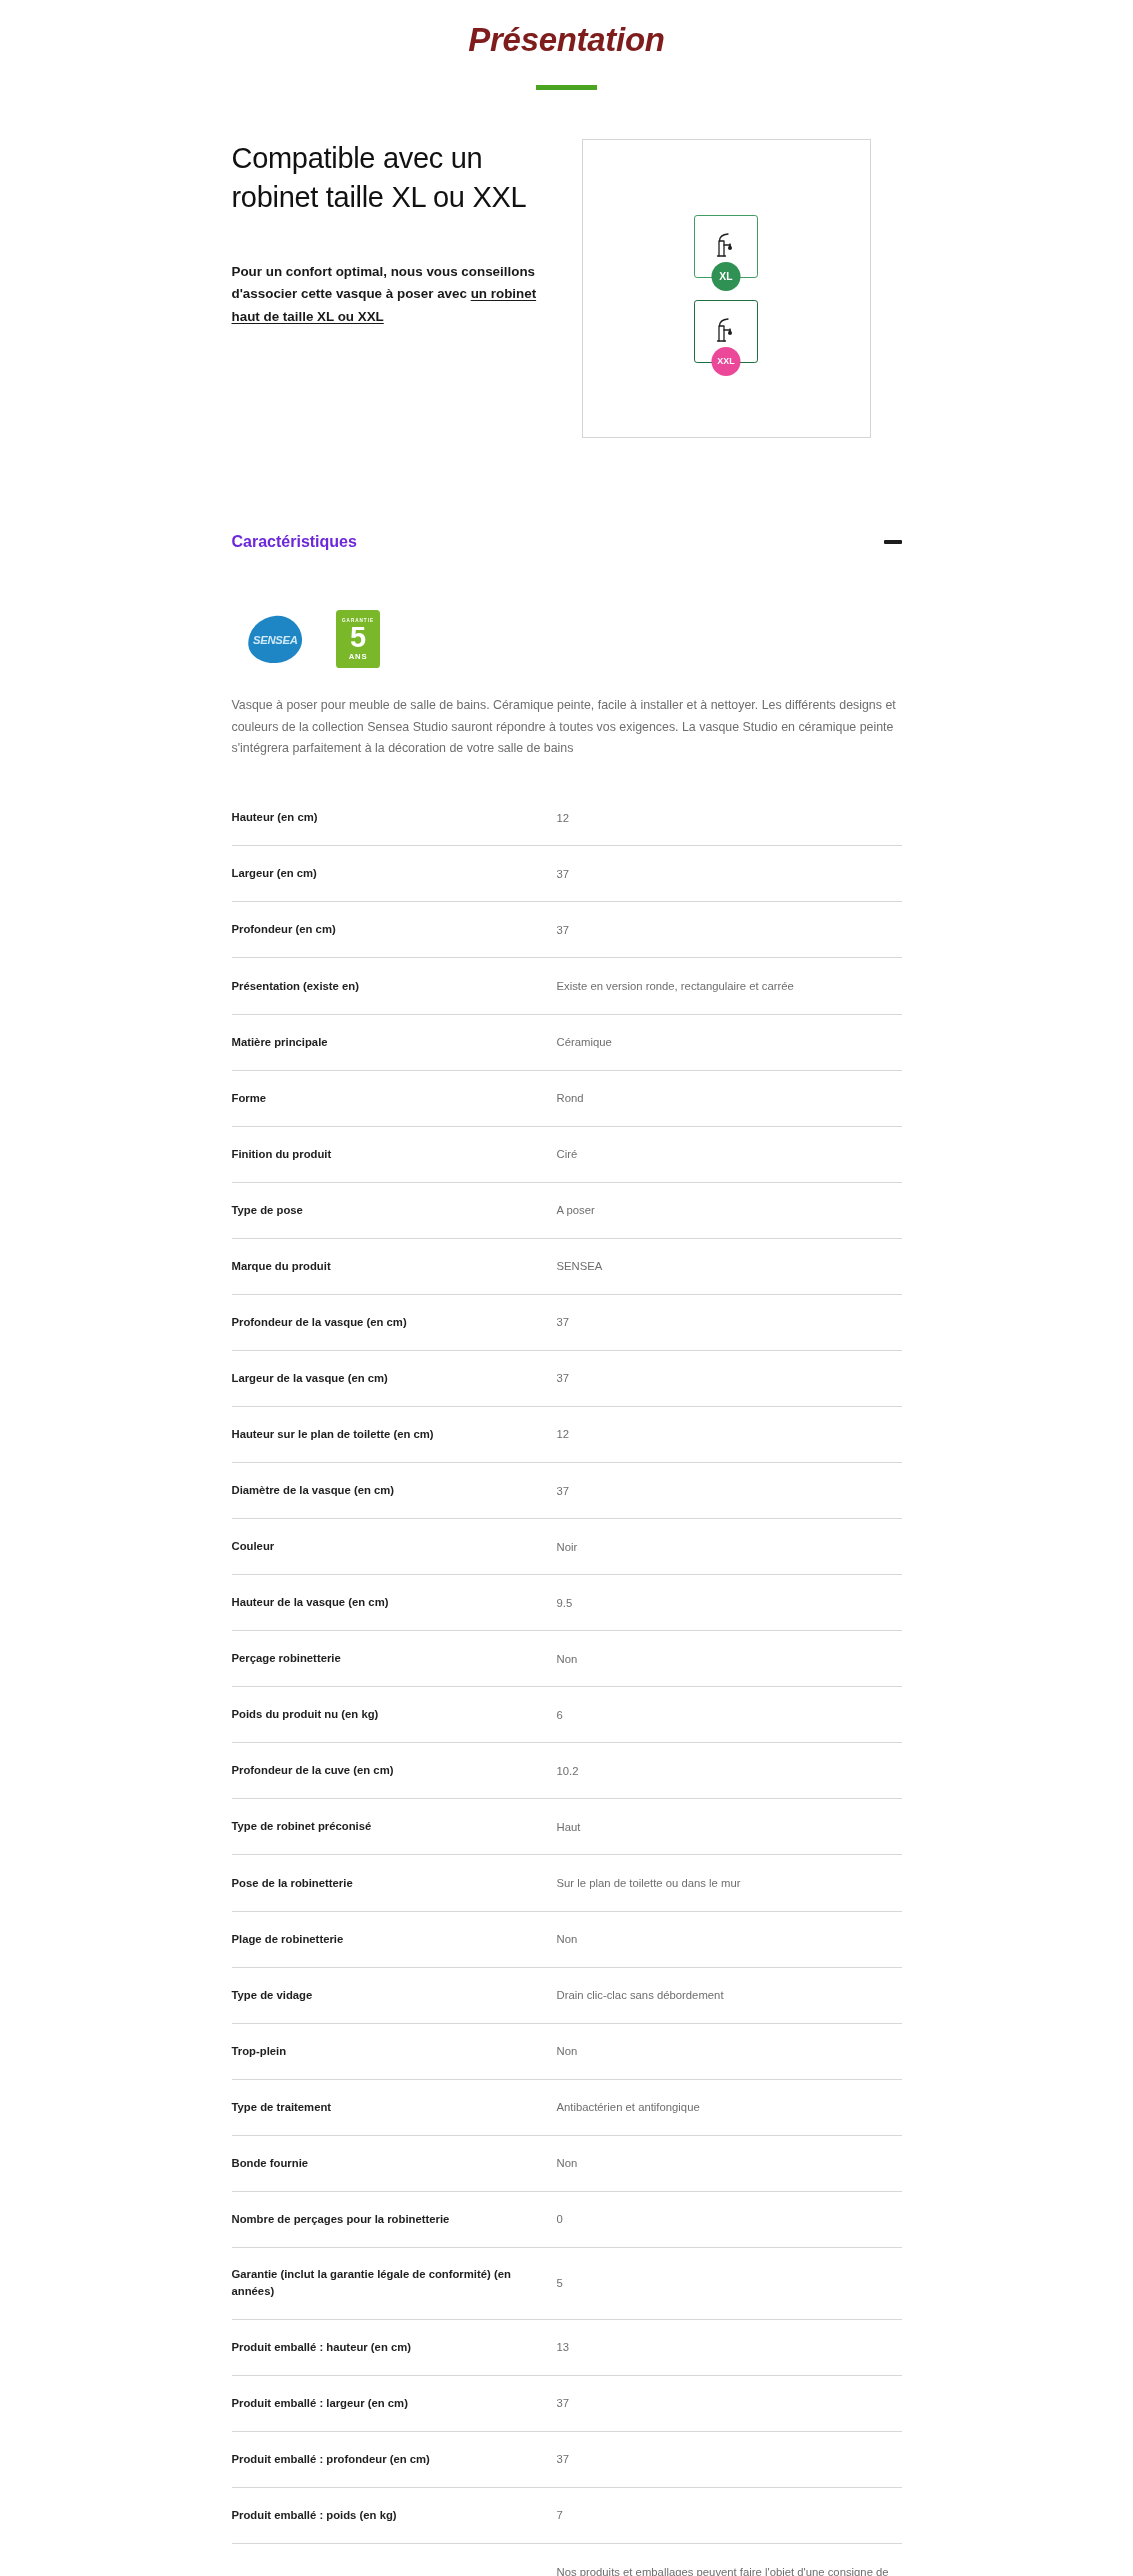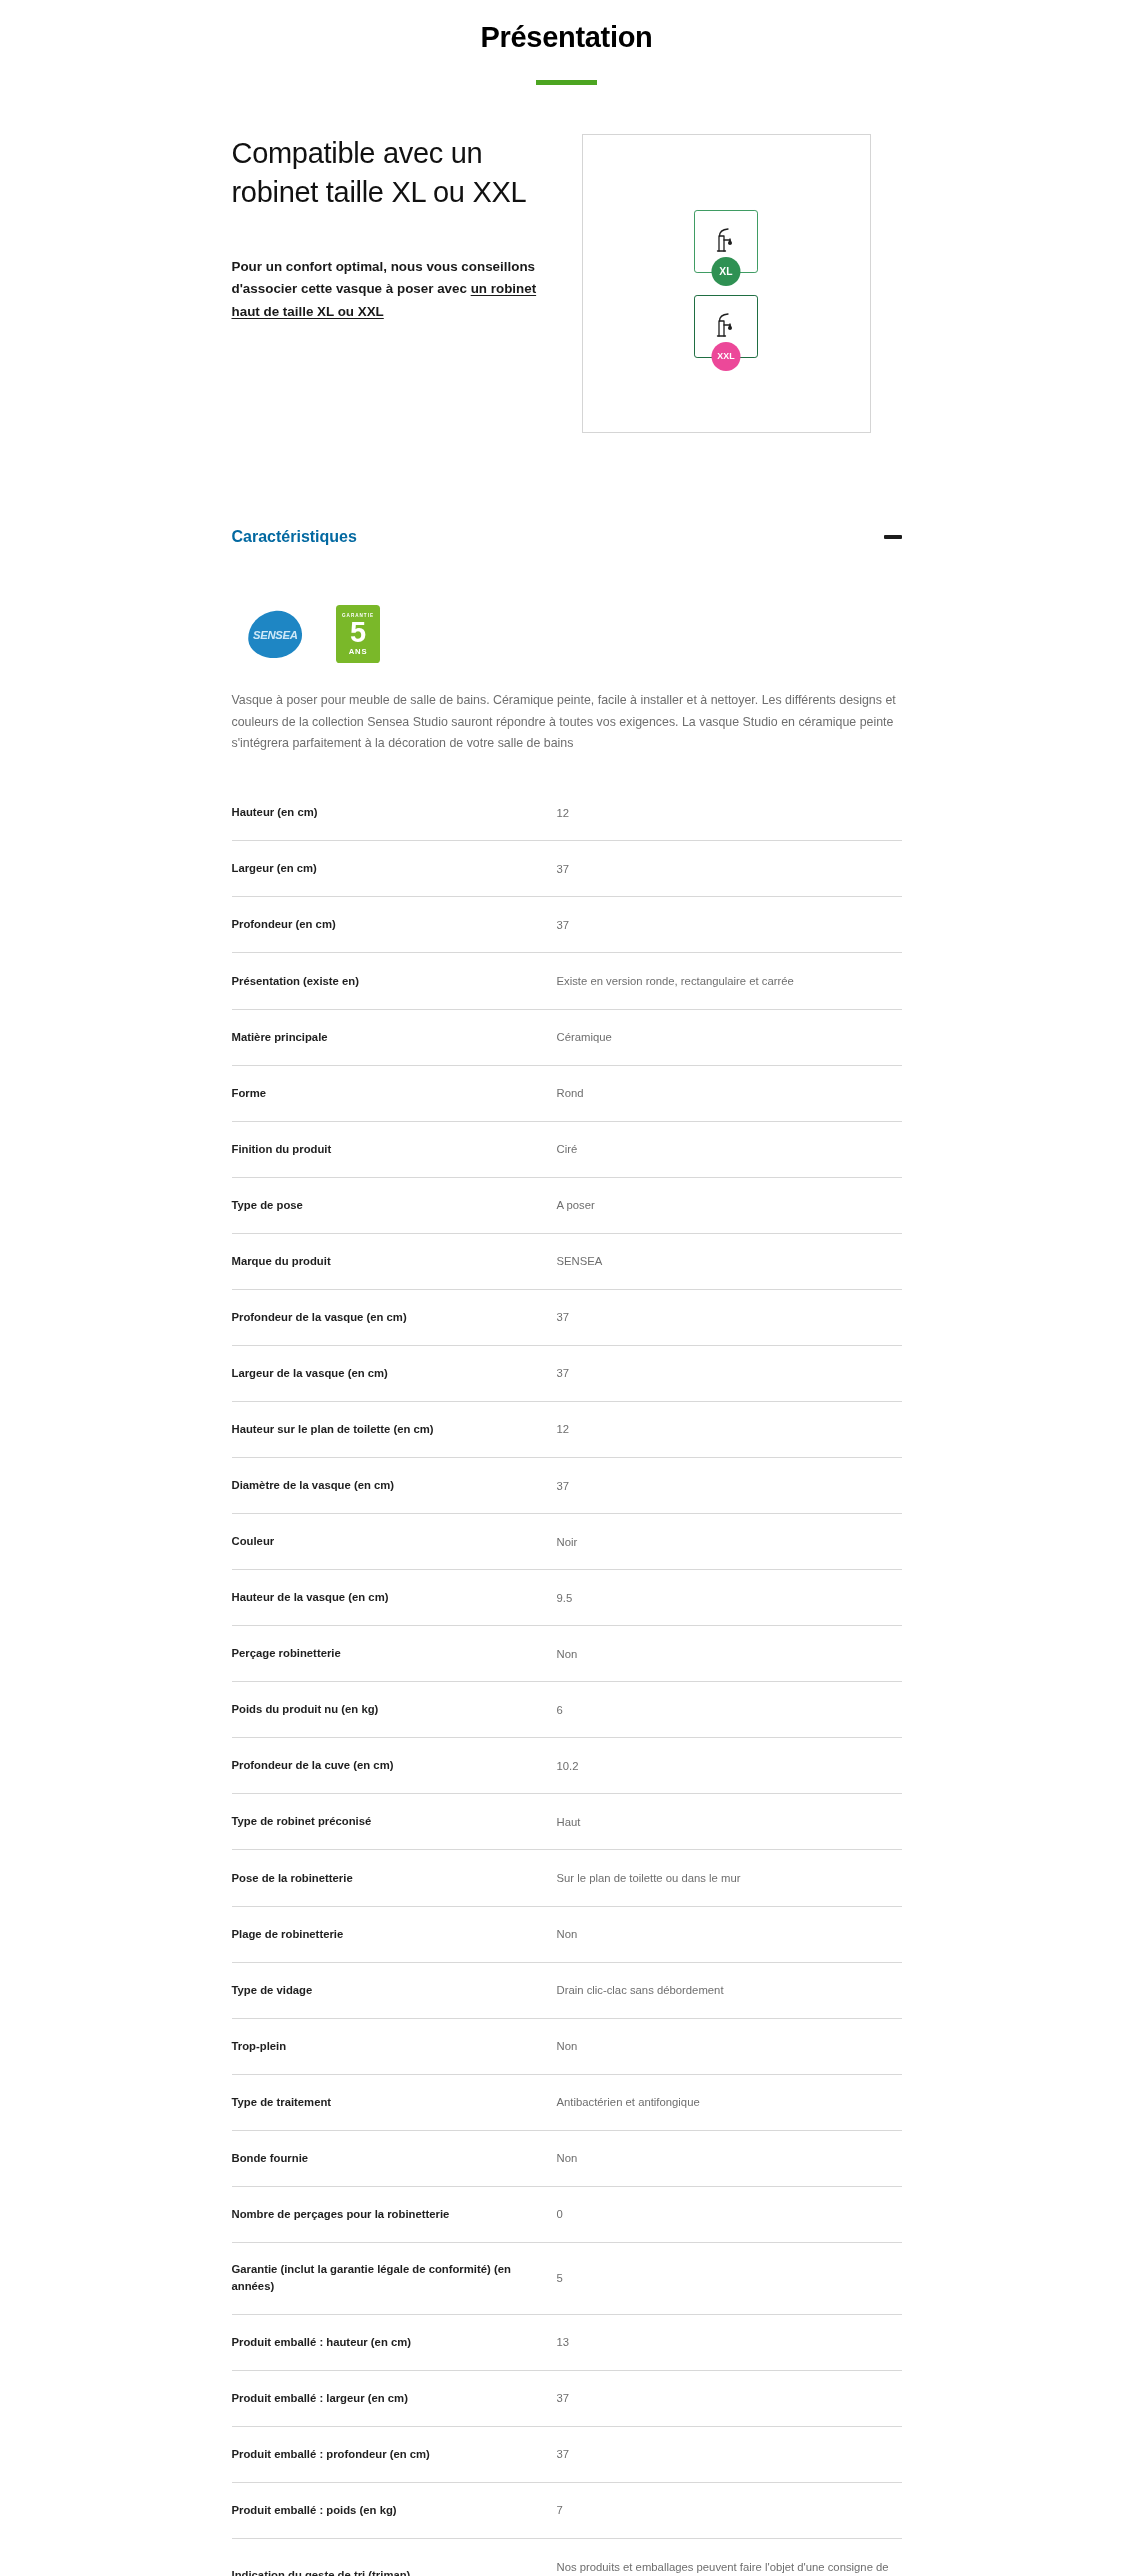--- a/index.html
+++ b/index.html
@@ -8,21 +8,21 @@
     background: #ffffff;
     font-family: "Liberation Sans", sans-serif;
     color: #1a1a1a;
     -webkit-font-smoothing: antialiased;
   }
   .page { width: 1133px; min-height: 3161px; position: relative; background:#fff; }
 
   
   .presentation-header { padding-top: 20.6px; text-align: center; }
   .presentation-title {
-    font-size: 29px; font-weight: 700; color: #000000; letter-spacing: -0.3px;
+    font-size: 33px; font-weight: 700; color: #7f1d1d; letter-spacing: -0.3px; font-style: italic;
   }
   .title-underline {
     width: 61px; height: 5.7px; background: #4ca521; margin: 26px auto 0 auto;
   }
 
   
   .content { width: 670px; margin: 0 auto; padding: 0; }
 
   
   .hero { display: flex; align-items: flex-start; gap: 0; margin-top: 49px; }
@@ -58,21 +58,21 @@
     color: #fff; font-size: 10.3px; font-weight: 700; letter-spacing: 0.2px;
   }
   .size-pill.xl { background: #2f9153; }
   .size-pill.xxl { background: #ec4899; font-size: 8.8px; }
 
   
   .section-head {
     display: flex; align-items: center; justify-content: space-between;
     padding: 17.5px 0 17.5px 0;
   }
-  .section-title { font-size: 16px; font-weight: 700; color: #0369a1; }
+  .section-title { font-size: 16px; font-weight: 700; color: #6d28d9; }
   .toggle-icon {
     width: 17.5px; height: 4.1px; background: #1c1c1c; border-radius: 1px; cursor: pointer;
   }
 
   
   .badges { display: flex; align-items: center; gap: 34px; margin: 42px 0 27px 0; padding-left: 16.5px; }
   .sensea-badge {
     width: 54px; height: 47px; background: #1e86c4;
     border-radius: 55% 45% 50% 50% / 58% 52% 48% 42%;
     display: flex; align-items: center; justify-content: center;

